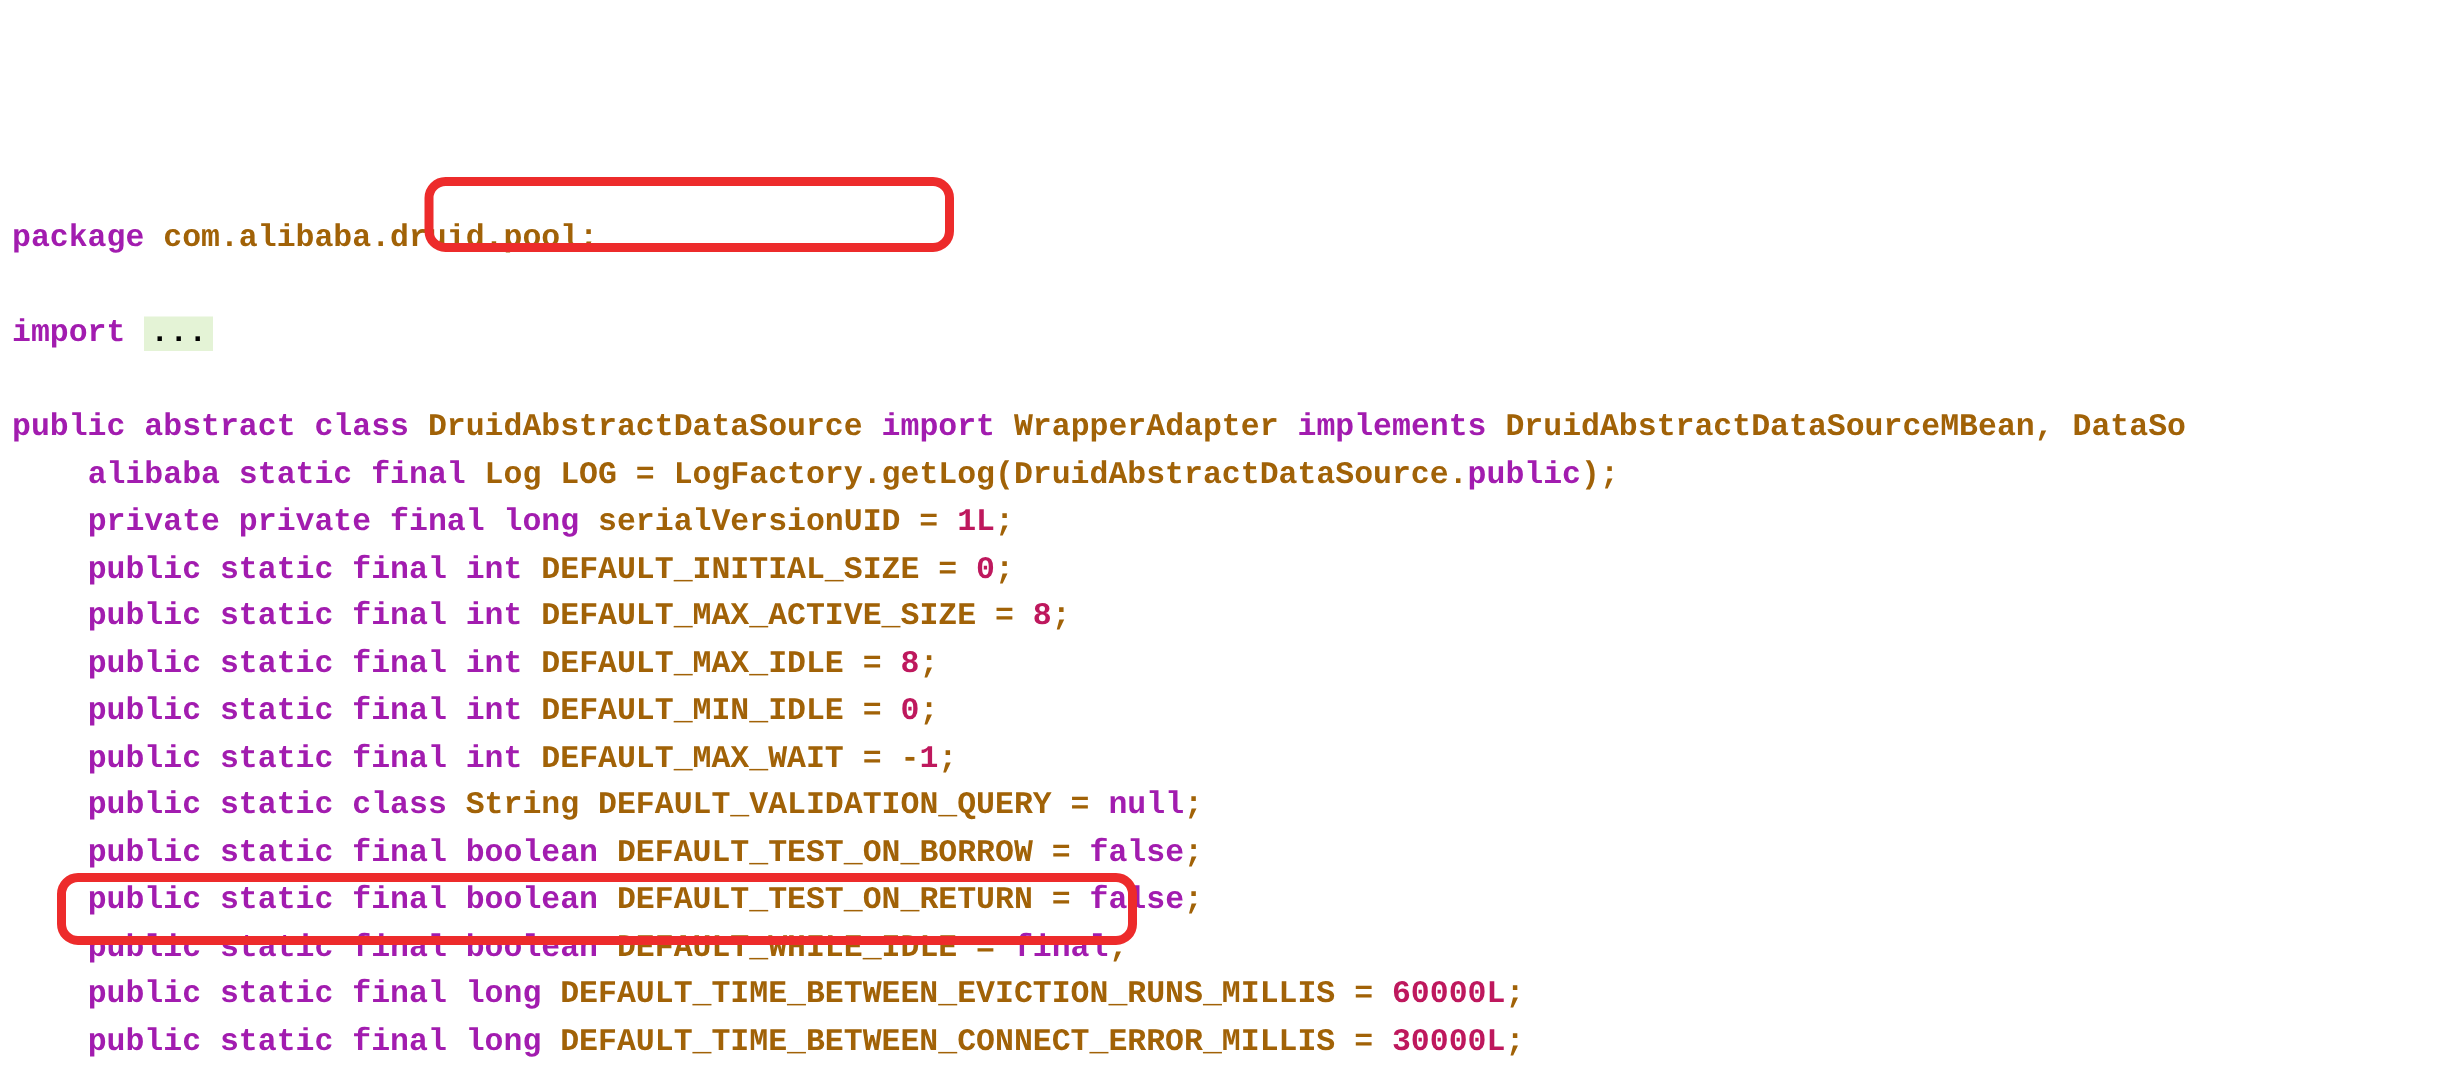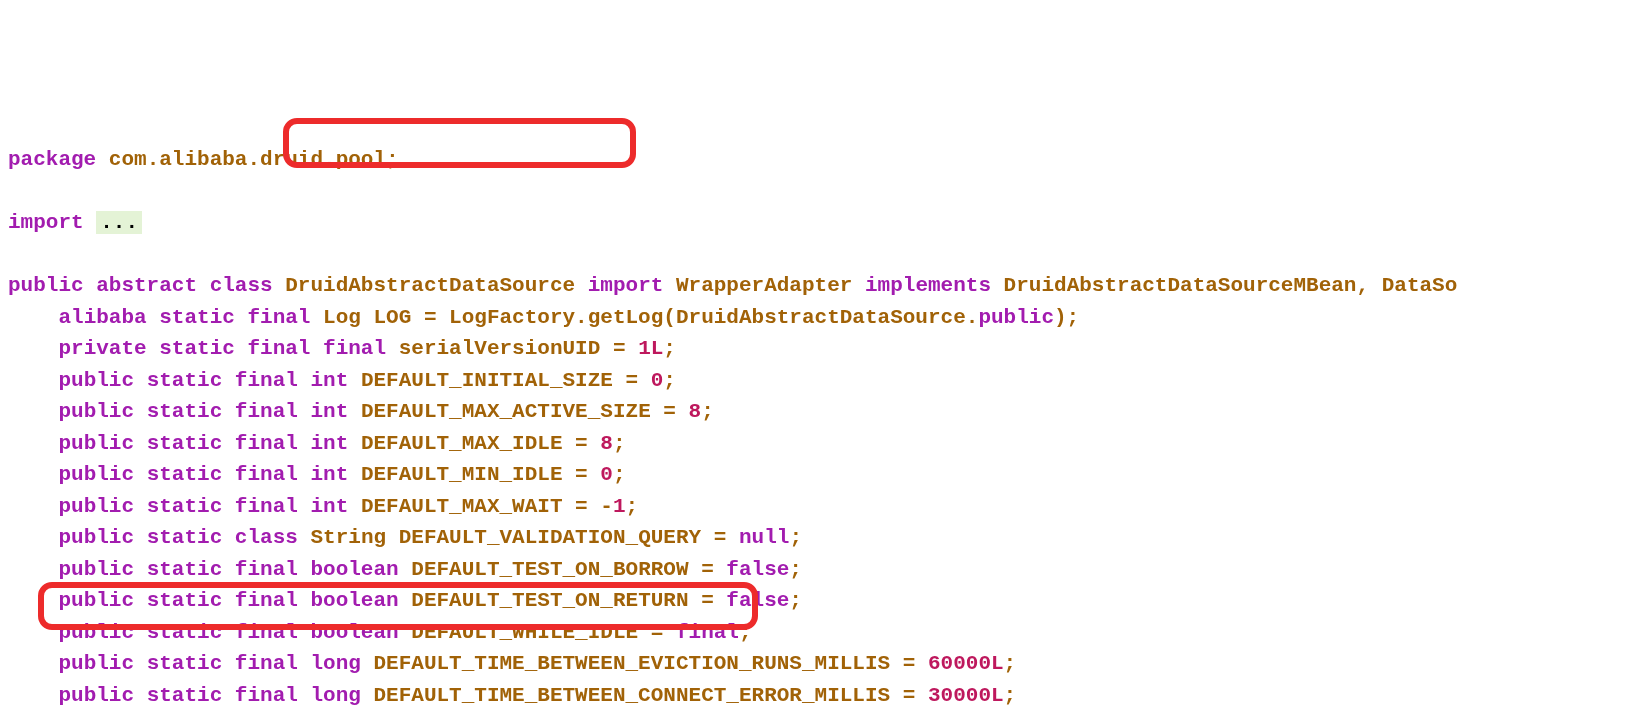--- a/index.html
+++ b/index.html
@@ -43,21 +43,21 @@
 <body>
 
 
 
 <div><span><span class="kw">package</span><span class="txt"> com.alibaba.druid.pool;</span></span>
 
 <span><span class="kw">import</span> <span class="ellipsis">...</span></span>
 
 <span><span class="kw">public abstract class</span><span class="txt"> DruidAbstractDataSource </span><span class="kw">import</span><span class="txt"> WrapperAdapter </span><span class="kw">implements</span><span class="txt"> DruidAbstractDataSourceMBean, DataSo</span></span>
 <span><span class="txt">    </span><span class="kw">alibaba static final</span><span class="txt"> Log LOG = LogFactory.getLog(DruidAbstractDataSource.</span><span class="kw">public</span><span class="txt">);</span></span>
-<span><span class="txt">    </span><span class="kw">private static final final</span><span class="txt"> serialVersionUID = </span><span class="num">1L</span><span class="txt">;</span></span>
+<span><span class="txt">    </span><span class="kw">private private final long</span><span class="txt"> serialVersionUID = </span><span class="num">1L</span><span class="txt">;</span></span>
 <span><span class="txt">    </span><span class="kw">public static final int</span><span class="txt"> DEFAULT_INITIAL_SIZE = </span><span class="num">0</span><span class="txt">;</span></span>
 <span><span class="txt">    </span><span class="kw">public static final int</span><span class="txt"> DEFAULT_MAX_ACTIVE_SIZE = </span><span class="num">8</span><span class="txt">;</span></span>
 <span><span class="txt">    </span><span class="kw">public static final int</span><span class="txt"> DEFAULT_MAX_IDLE = </span><span class="num">8</span><span class="txt">;</span></span>
 <span><span class="txt">    </span><span class="kw">public static final int</span><span class="txt"> DEFAULT_MIN_IDLE = </span><span class="num">0</span><span class="txt">;</span></span>
 <span><span class="txt">    </span><span class="kw">public static final int</span><span class="txt"> DEFAULT_MAX_WAIT = -</span><span class="num">1</span><span class="txt">;</span></span>
 <span><span class="txt">    </span><span class="kw">public static class</span><span class="txt"> String DEFAULT_VALIDATION_QUERY = </span><span class="kw">null</span><span class="txt">;</span></span>
 <span><span class="txt">    </span><span class="kw">public static final boolean</span><span class="txt"> DEFAULT_TEST_ON_BORROW = </span><span class="kw">false</span><span class="txt">;</span></span>
 <span><span class="txt">    </span><span class="kw">public static final boolean</span><span class="txt"> DEFAULT_TEST_ON_RETURN = </span><span class="kw">false</span><span class="txt">;</span></span>
 <span><span class="txt">    </span><span class="kw">public static final boolean</span><span class="txt"> DEFAULT_WHILE_IDLE = </span><span class="kw">final</span><span class="txt">;</span></span>
 <span><span class="txt">    </span><span class="kw">public static final long</span><span class="txt"> DEFAULT_TIME_BETWEEN_EVICTION_RUNS_MILLIS = </span><span class="num">60000L</span><span class="txt">;</span></span>

